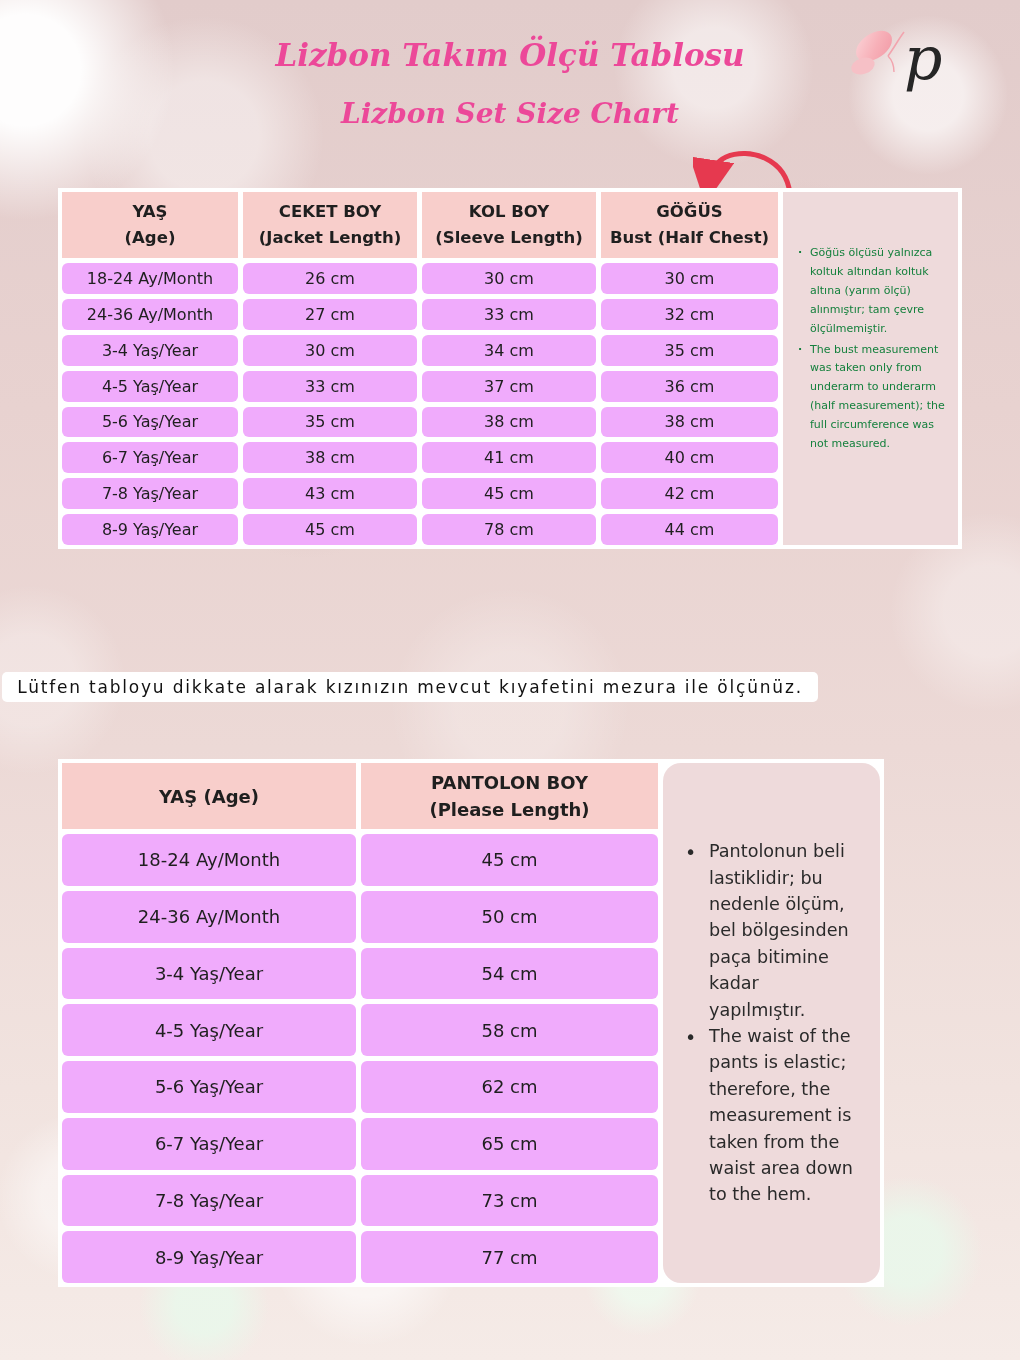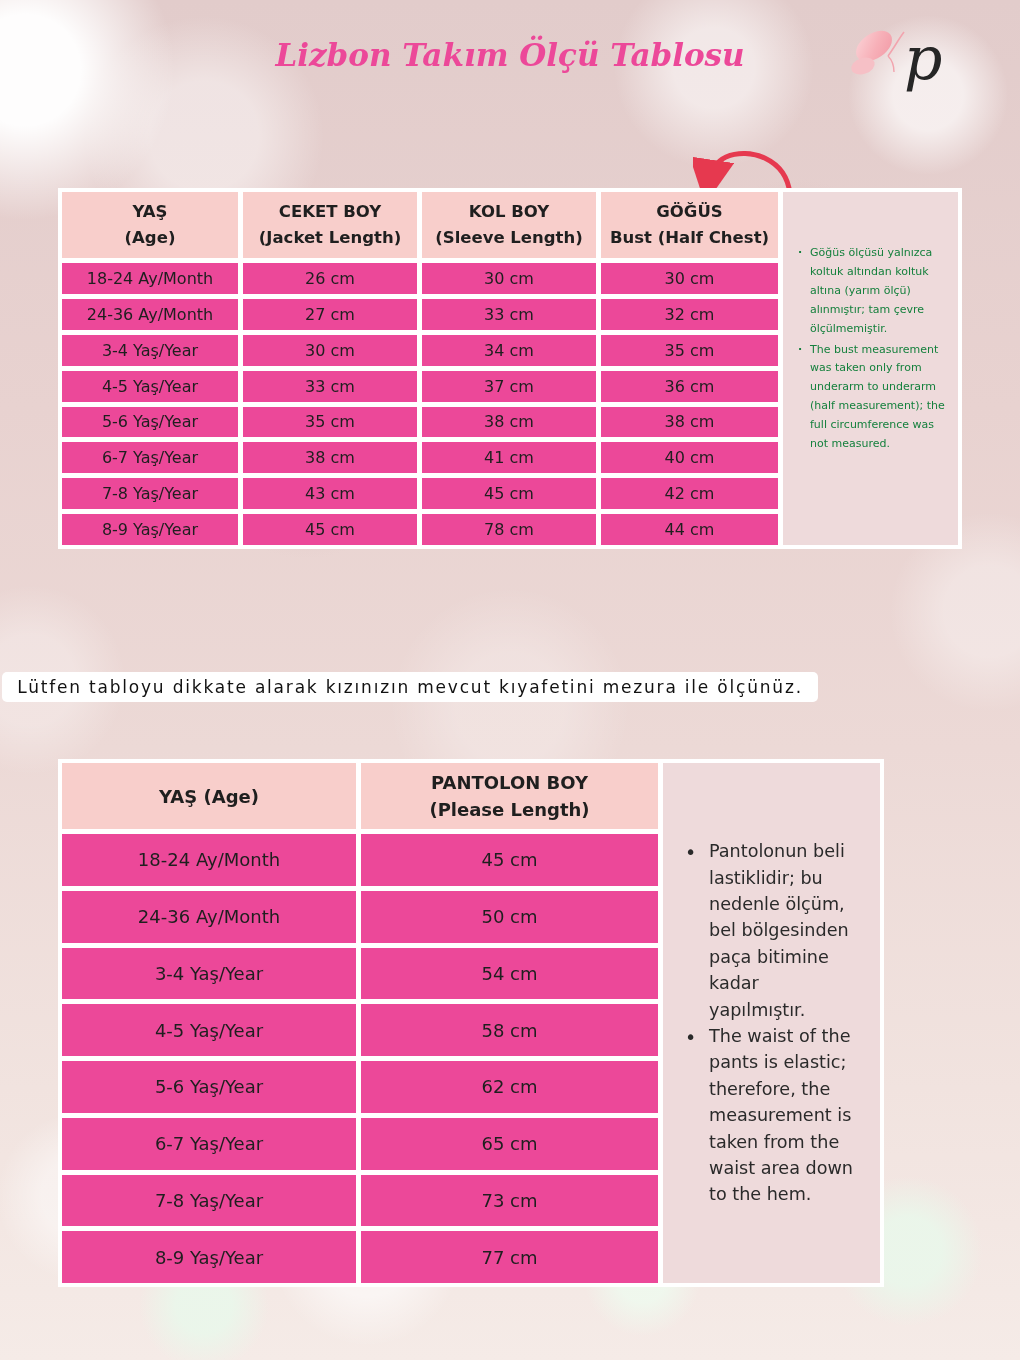--- a/index.html
+++ b/index.html
@@ -52,53 +52,54 @@
   
   .size-grid{display:grid;gap:5px;background:#ffffff;}
   .grid-top{grid-template-columns:176px 174px 174px 1fr;grid-template-rows:66px repeat(8,1fr);}
   .grid-pants{grid-template-columns:294px 1fr;grid-template-rows:66px repeat(8,1fr);}
   .row{display:contents;}
   .hcell,.cell{
     display:flex;flex-direction:column;align-items:center;justify-content:center;
     text-align:center;
   }
   .hcell{background:#f8cecb;font-weight:bold;font-size:16.5px;line-height:1.55;}
-  .cell{background:#ec4899;font-size:16px;}
+  .cell{background:#f0abfc;font-size:16px;border-radius:6px;}
   .grid-pants .hcell{font-size:18px;line-height:1.5;}
   .grid-pants .cell{font-size:18px;}
   
   .note-box{background:#eedadb;box-sizing:border-box;}
   .note-bust{padding:52px 13px 10px 16px;}
   .note-bust ul{margin:0;padding:0;}
   .note-bust li{
     list-style:none;position:relative;padding-left:11px;margin:0 0 2px 0;
     font-size:11px;line-height:1.72;color:#15803d;
   }
   .note-bust li::before{content:"\00B7";position:absolute;left:-1px;top:0;font-weight:bold;}
-  .note-pants{display:flex;flex-direction:column;justify-content:center;padding:10px 20px 10px 22px;}
+  .note-pants{display:flex;flex-direction:column;justify-content:center;padding:10px 20px 10px 22px;border-radius:18px;}
   .note-pants ul{margin:0;padding:0;}
   .note-pants li{
     list-style:none;position:relative;padding-left:24px;margin:0;
     font-size:17.6px;line-height:1.5;color:#2a2a2a;
   }
   .note-pants li::before{content:"\2022";position:absolute;left:0;top:0;font-size:19px;}
   
   .banner{position:absolute;left:0;top:672px;width:820px;text-align:center;}
   .pill{display:inline-block;background:#ffffff;border-radius:5px;color:#121212;}
   .pill-tr{font-size:17px;letter-spacing:1.8px;padding:5px 15px;}
   .pill-en{font-size:15.2px;letter-spacing:1.1px;padding:4px 12px;margin-top:2px;}
 </style>
 </head>
 <body>
 
 <div class="page">
   <div class="bokeh-bg"></div>
 
   <div class="title-wrap">
     <div class="script-title title-line1">Lizbon Takım Ölçü Tablosu</div>
+    <div class="script-title title-line2">Lizbon Set Size Chart</div>
   </div>
 
   <div class="logo">
     <span>
       <svg width="62" height="64" viewBox="0 0 62 64">
         <defs>
           <linearGradient id="wing" x1="0" y1="0" x2="1" y2="1">
             <stop offset="0" stop-color="#fbd3d7"></stop>
             <stop offset="0.55" stop-color="#f7b0b8"></stop>
             <stop offset="1" stop-color="#f29aa6"></stop>

